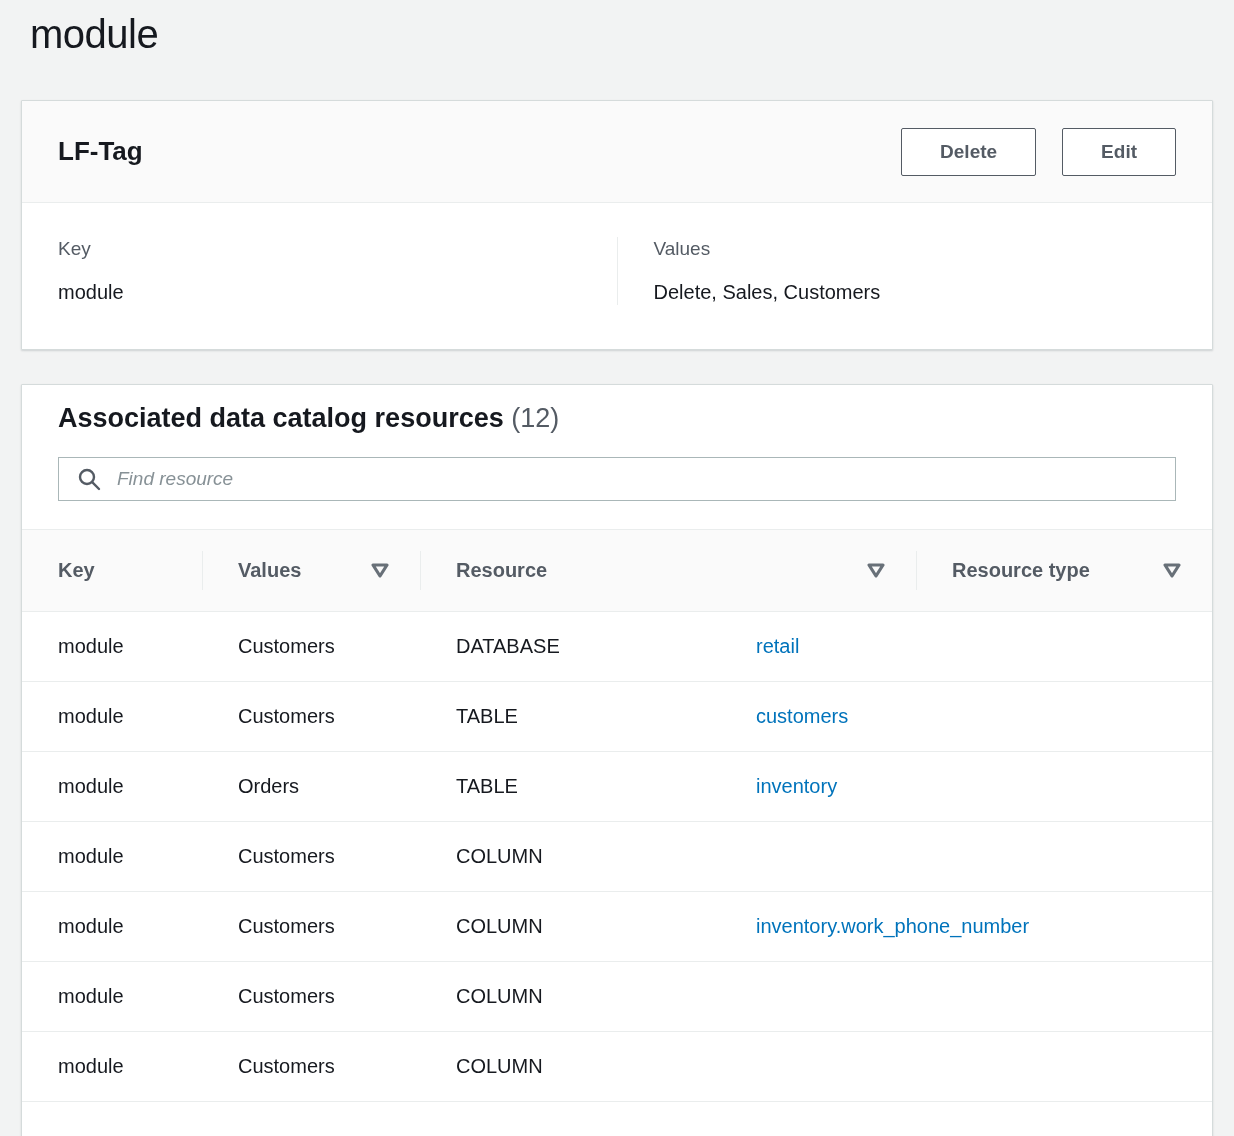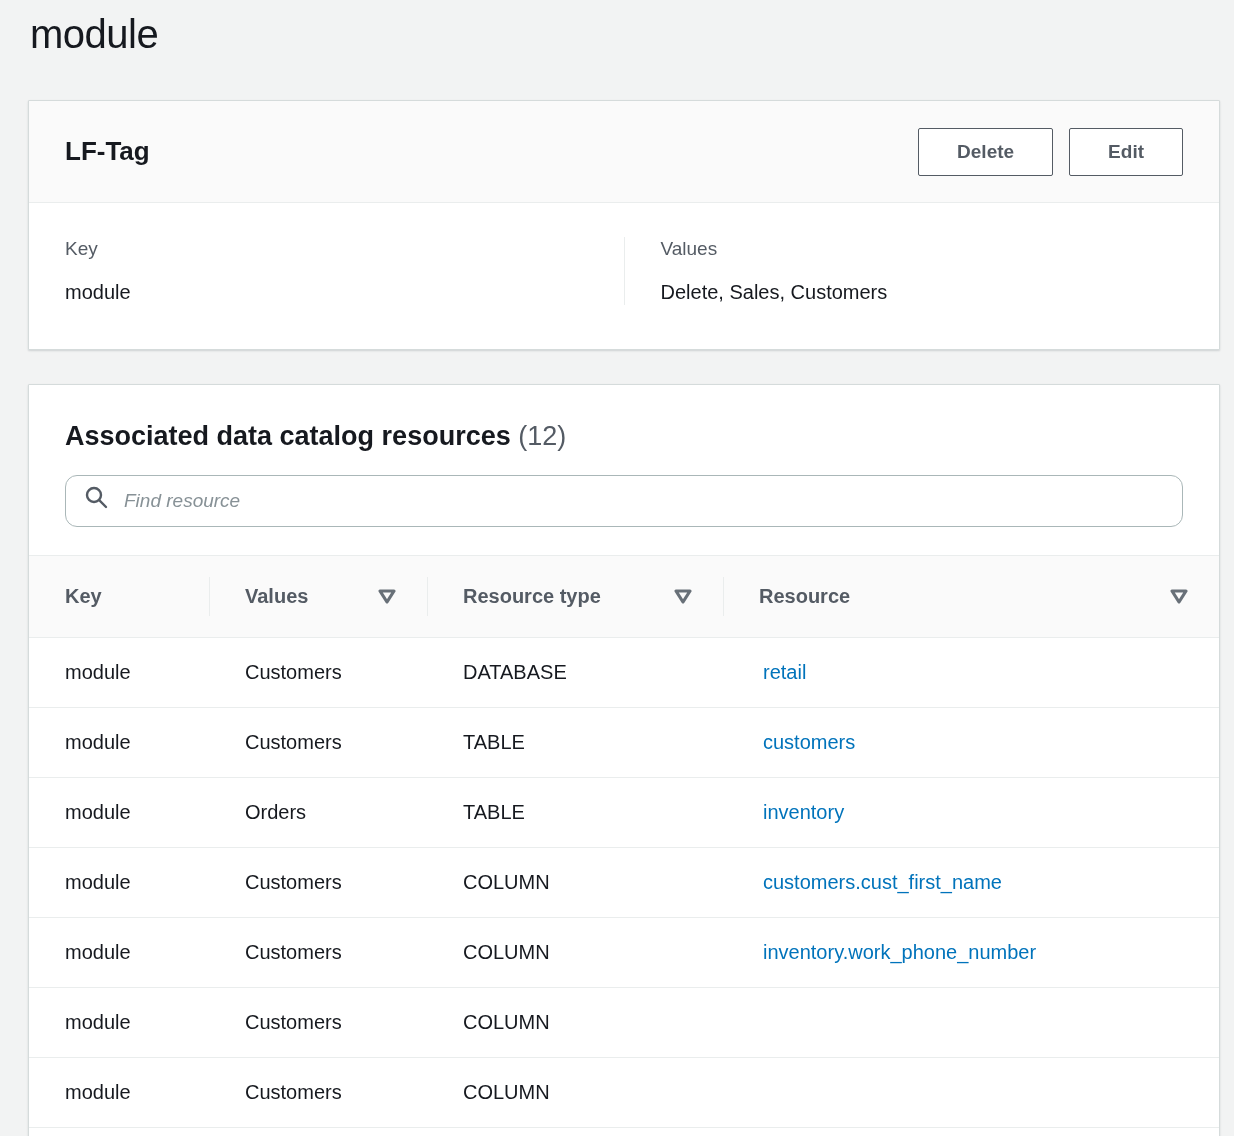--- a/index.html
+++ b/index.html
@@ -21,56 +21,56 @@
     background:var(--page-bg);
     font-family:"Liberation Sans","DejaVu Sans",sans-serif;
     color:var(--text);
   }
   .page{width:1234px;height:1136px;overflow:hidden;position:relative;}
   .page-title{
     font-size:40px;font-weight:400;color:var(--text);
     padding:8px 0 0 30px;line-height:52px;letter-spacing:-0.5px;
   }
   .card{
-    margin-left:28px;width:1192px;
+    margin-left:21px;width:1192px;
     background:var(--card-bg);
     border:1px solid var(--card-border);
     border-radius:1px;
     box-shadow:0 1px 2px 0 rgba(0,28,36,0.15);
   }
   
   .card-lftag{margin-top:40px;}
   .lftag-header{
     height:102px;background:var(--header-bg);
     border-bottom:1px solid var(--divider);
     display:flex;align-items:center;justify-content:space-between;
     padding:0 36px;
   }
   .lftag-title{font-size:26px;font-weight:700;color:var(--text);}
-  .header-actions{display:flex;gap:16px;}
+  .header-actions{display:flex;gap:26px;}
   .btn{
     background:#fff;border:1px solid var(--muted);border-radius:2px;
     color:var(--muted);font-family:inherit;
     font-size:19px;font-weight:700;
     height:48px;padding:0 38px;cursor:pointer;line-height:46px;
   }
   .lftag-body{display:flex;padding:34px 0 44px;}
   .field-col{flex:1;padding:0 36px;}
   .field-col + .field-col{border-left:1px solid var(--divider);}
   .field-label{font-size:19px;color:var(--muted);line-height:24px;}
   .field-value{font-size:20px;color:var(--text);margin-top:18px;line-height:26px;}
   
   .card-resources{margin-top:34px;height:760px;overflow:hidden;}
-  .resources-header{padding:34px 36px 0;}
+  .resources-header{padding:16px 36px 0;}
   .resources-title{font-size:27px;font-weight:700;color:var(--text);line-height:34px;}
   .resources-count{font-weight:400;color:var(--muted);}
   .search-wrap{margin:22px 36px 28px;position:relative;}
   .search-input{
-    width:100%;height:52px;
-    border:1px solid var(--input-border);border-radius:12px;
+    width:100%;height:44px;
+    border:1px solid var(--input-border);border-radius:0;
     font-family:inherit;font-size:19px;color:var(--text);
     padding:0 16px 0 58px;background:#fff;outline:none;
   }
   .search-input::placeholder{font-style:italic;color:var(--placeholder);}
   .search-icon{
     position:absolute;left:18px;top:9px;width:26px;height:26px;pointer-events:none;
   }
   
   .table{width:100%;}
   .thead{
@@ -146,32 +146,32 @@
       <div class="thead">
         <div class="th col-key">
           <span>Key</span>
         </div>
         <div class="th col-values">
           <span>Values</span>
           <svg class="sort-icon" width="20" height="17" viewBox="0 0 20 17">
             <path d="M3 3 H17 L10 14 Z" fill="none" stroke="#687078" stroke-width="3.2" stroke-linejoin="round"></path>
           </svg>
         </div>
+        <div class="th col-resource">
+          <span>Resource</span>
+          <svg class="sort-icon" width="20" height="17" viewBox="0 0 20 17">
+            <path d="M3 3 H17 L10 14 Z" fill="none" stroke="#687078" stroke-width="3.2" stroke-linejoin="round"></path>
+          </svg>
+        </div>
         <div class="th col-rtype">
           <span>Resource type</span>
           <svg class="sort-icon" width="20" height="17" viewBox="0 0 20 17">
             <path d="M3 3 H17 L10 14 Z" fill="none" stroke="#687078" stroke-width="3.2" stroke-linejoin="round"></path>
           </svg>
         </div>
-        <div class="th col-resource">
-          <span>Resource</span>
-          <svg class="sort-icon" width="20" height="17" viewBox="0 0 20 17">
-            <path d="M3 3 H17 L10 14 Z" fill="none" stroke="#687078" stroke-width="3.2" stroke-linejoin="round"></path>
-          </svg>
-        </div>
       </div>
 
       <div class="tbody">
         <div class="tr">
           <div class="td col-key">module</div>
           <div class="td col-values">Customers</div>
           <div class="td col-rtype">DATABASE</div>
           <div class="td col-resource">
             <a class="link">retail</a>
           </div>
@@ -192,23 +192,20 @@
           <div class="td col-rtype">TABLE</div>
           <div class="td col-resource">
             <a class="link">inventory</a>
           </div>
         </div>
 
         <div class="tr">
           <div class="td col-key">module</div>
           <div class="td col-values">Customers</div>
           <div class="td col-rtype">COLUMN</div>
-          <div class="td col-resource">
-            <a class="link">customers.cust_first_name</a>
-          </div>
         </div>
 
         <div class="tr">
           <div class="td col-key">module</div>
           <div class="td col-values">Customers</div>
           <div class="td col-rtype">COLUMN</div>
           <div class="td col-resource">
             <a class="link">inventory.work_phone_number</a>
           </div>
         </div>

